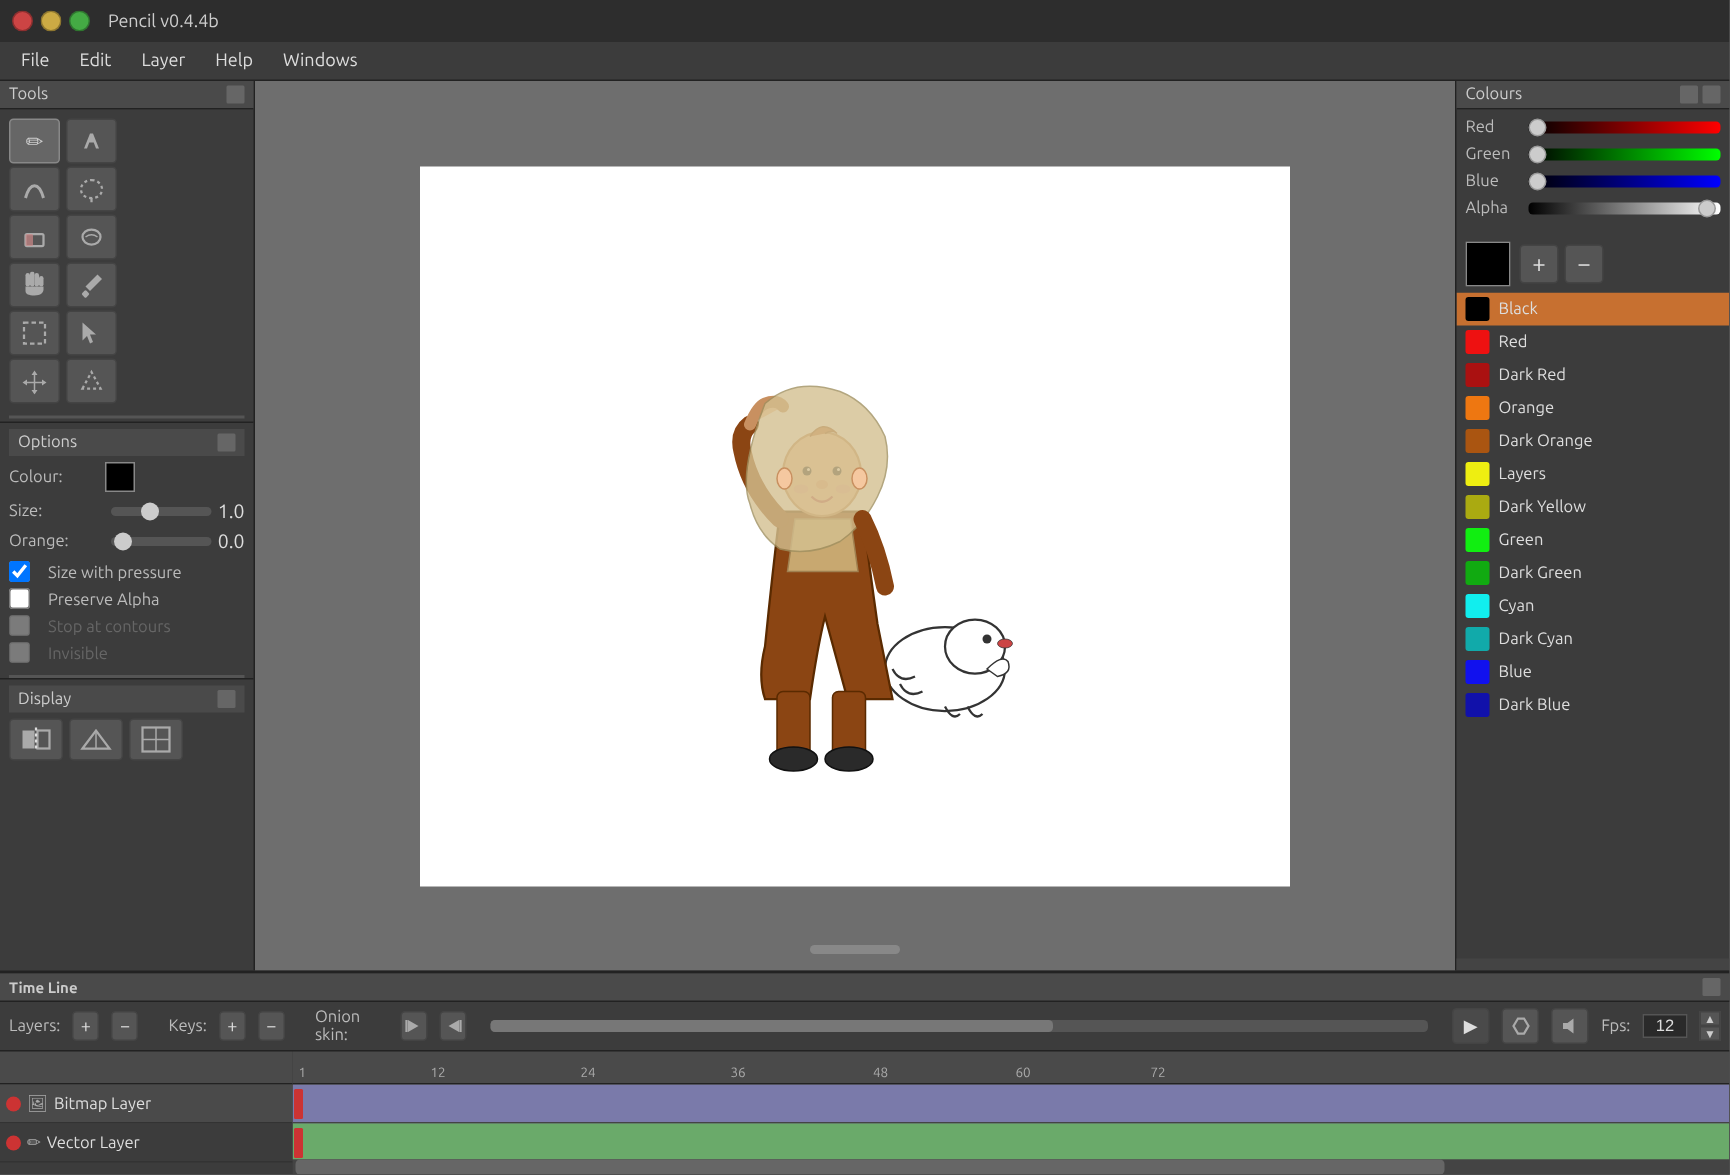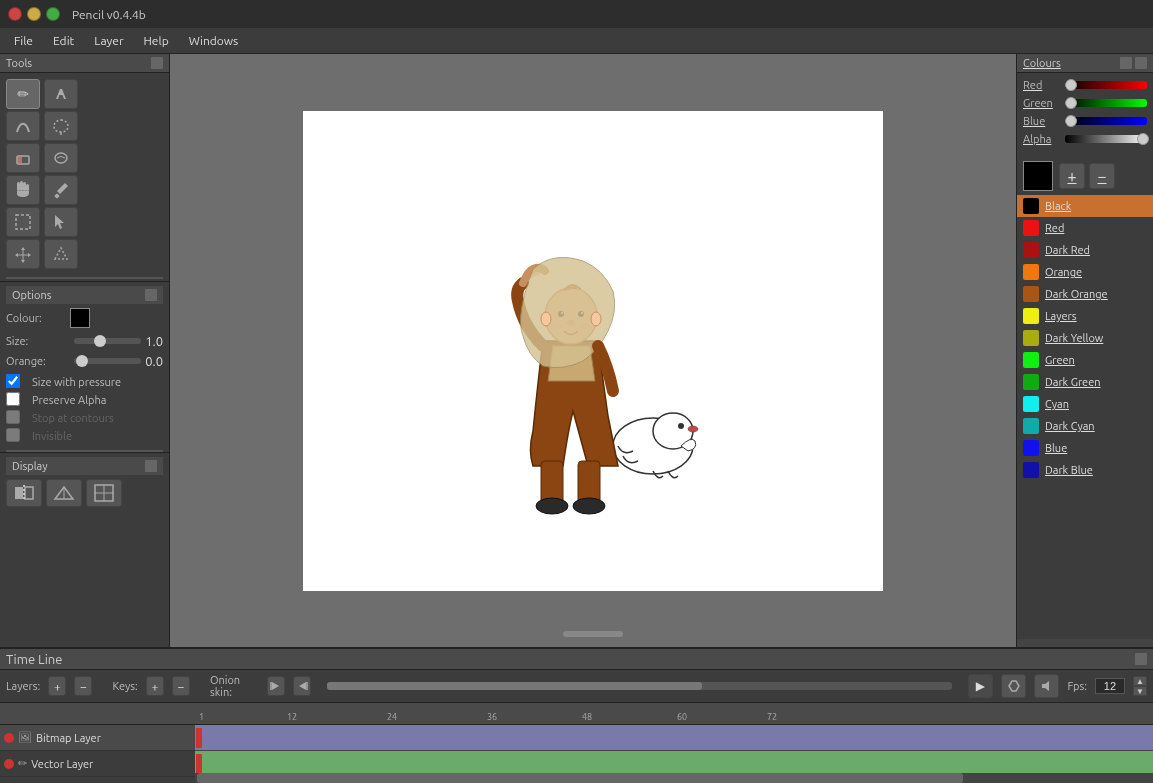--- a/index.html
+++ b/index.html
@@ -49,21 +49,21 @@
     
     .display-panel { padding: 4px 6px; border-top: 1px solid #222; }
     .display-btns { display: flex; gap: 4px; margin-top: 4px; }
     .display-btn { width: 36px; height: 28px; background: #555; border: 1px solid #444; border-radius: 3px; display: flex; align-items: center; justify-content: center; cursor: pointer; font-size: 11px; color: #ccc; }
 
     
     .canvas-area { flex: 1; background: #6e6e6e; display: flex; align-items: center; justify-content: center; position: relative; overflow: hidden; }
     .canvas-inner { background: white; width: 580px; height: 480px; display: flex; align-items: center; justify-content: center; position: relative; }
 
     
-    .right-panel { width: 137px; background: #3c3c3c; display: flex; flex-direction: column; border-left: 1px solid #222; flex-shrink: 0; text-decoration: underline; }
+    .right-panel { width: 183px; background: #3c3c3c; display: flex; flex-direction: column; border-left: 1px solid #222; flex-shrink: 0; }
     .color-sliders { padding: 6px; }
     .color-slider-row { display: flex; align-items: center; margin-bottom: 6px; gap: 4px; }
     .color-slider-label { font-size: 11px; color: #bbb; width: 38px; }
     .color-slider-track { flex: 1; height: 8px; border-radius: 3px; position: relative; }
     .color-slider-thumb { width: 12px; height: 12px; background: #ccc; border-radius: 50%; position: absolute; top: -2px; cursor: pointer; border: 1px solid #999; }
     .red-track { background: linear-gradient(to right, #000, #f00); }
     .green-track { background: linear-gradient(to right, #000, #0f0); }
     .blue-track { background: linear-gradient(to right, #000, #00f); }
     .alpha-track { background: linear-gradient(to right, #000, #fff); }
     .color-preview-row { display: flex; align-items: center; gap: 6px; padding: 4px 6px; }
@@ -76,21 +76,21 @@
     .color-list::-webkit-scrollbar { width: 8px; }
     .color-list::-webkit-scrollbar-thumb { background: #666; border-radius: 4px; }
     .color-list-item { display: flex; align-items: center; padding: 3px 6px; cursor: pointer; gap: 6px; }
     .color-list-item.selected { background: #c77030; }
     .color-dot { width: 16px; height: 16px; border-radius: 2px; flex-shrink: 0; }
     .color-name { font-size: 11px; }
 
     
     .timeline { height: 136px; background: #3c3c3c; border-top: 2px solid #222; flex-shrink: 0; display: flex; flex-direction: column; }
     .timeline-header { display: flex; align-items: center; justify-content: space-between; padding: 3px 6px; background: #4a4a4a; border-bottom: 1px solid #222; }
-    .timeline-title { font-size: 13px; color: #ccc; }
+    .timeline-title { font-size: 10px; color: #ccc; font-weight: bold; }
     .timeline-header-icon { width: 12px; height: 12px; background: #666; border-radius: 1px; }
     .timeline-controls-row { display: flex; align-items: center; padding: 4px 6px; gap: 8px; border-bottom: 1px solid #222; }
     .tl-label { font-size: 11px; color: #bbb; }
     .tl-btn { width: 20px; height: 20px; background: #555; border: 1px solid #444; border-radius: 3px; display: flex; align-items: center; justify-content: center; cursor: pointer; font-size: 12px; color: #ddd; }
     .tl-spacer { flex: 1; }
     .tl-transport-btn { width: 28px; height: 24px; background: #555; border: 1px solid #444; border-radius: 3px; display: flex; align-items: center; justify-content: center; cursor: pointer; font-size: 12px; color: #ddd; }
     .tl-transport-btn.play { background: #4a4a4a; }
     .fps-label { font-size: 11px; color: #bbb; }
     .fps-input { width: 30px; background: #2a2a2a; border: 1px solid #555; color: #ddd; font-size: 11px; text-align: center; padding: 1px; }
     .fps-spinner { display: flex; flex-direction: column; }

